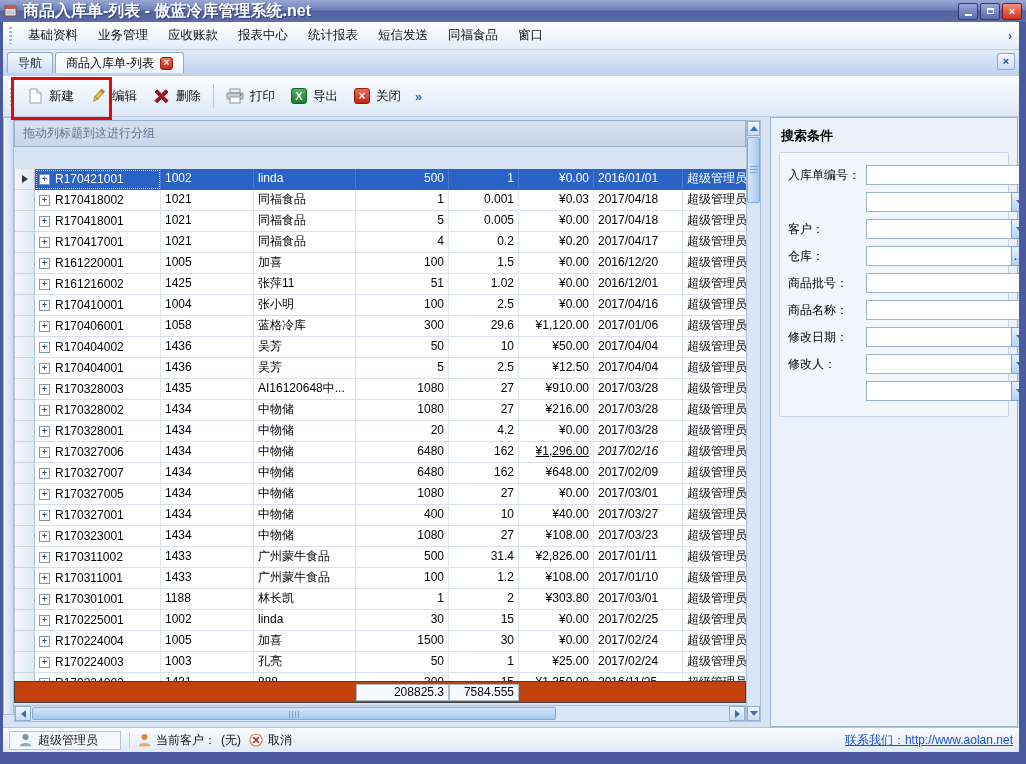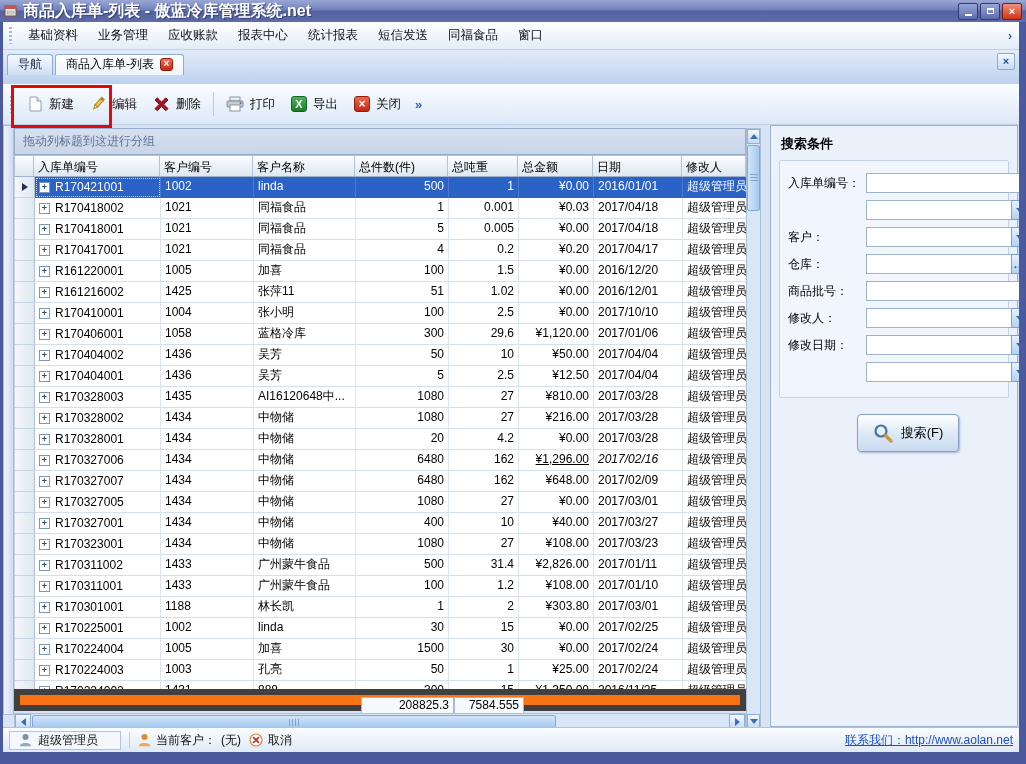--- a/index.html
+++ b/index.html
@@ -25,21 +25,21 @@
     display:flex;flex-direction:column;overflow:hidden}
   
   .menubar{height:27px;flex:none;display:flex;align-items:center;gap:2px;
     background:linear-gradient(#ffffff,#e3ecf8);border-bottom:1px solid #c2d1e8;padding:0 5px}
   .grip{width:3px;height:17px;margin:0 4px 0 1px;
     background:repeating-linear-gradient(#a9b9d2 0 2px,transparent 2px 4px)}
   .menu-item{padding:3px 10px;font-size:12.5px;color:#101018;white-space:nowrap}
   .menu-chevron{margin-left:auto;color:#2a62b8;font-weight:bold;font-size:12px;padding-right:2px}
   
   .tabstrip{height:24px;flex:none;background:linear-gradient(#e2ecfa,#bcd1ee);
-    display:flex;align-items:center;padding:2px 4px 8px;position:relative}
+    display:flex;align-items:flex-start;padding:2px 4px 0;position:relative}
   .tab{height:21px;display:flex;align-items:center;gap:6px;padding:0 10px;font-size:12px;color:#1c2840;
     border:1px solid #8fabcf;border-bottom:none;border-radius:3px 3px 0 0;
     background:linear-gradient(#f6faff,#cfdef2);margin-right:2px;box-sizing:border-box;white-space:nowrap}
   .tab.active{background:linear-gradient(#ffffff,#eef4fb);color:#000}
   .tab-close-badge{width:13px;height:13px;border-radius:3px;box-sizing:border-box;
     background:linear-gradient(#f2705e,#c22814);border:1px solid #8f1d0b;
     color:#fff;font-size:10px;line-height:10px;text-align:center;font-weight:bold}
   .tabstrip-close{position:absolute;right:4px;top:3px;width:18px;height:17px;box-sizing:border-box;
     border:1px solid #8fa9cc;border-radius:2px;background:linear-gradient(#f4f9ff,#c9dbf2);
     color:#1d4f93;font-weight:bold;font-size:11px;text-align:center;line-height:15px}
@@ -76,21 +76,21 @@
   .cell.c0{display:flex;align-items:center}
   .indicator{width:20px;box-sizing:border-box;flex:none;border-right:1px solid #b3c2d6;border-bottom:1px solid #c9d4e2;
     background:linear-gradient(90deg,#f4f7fb,#dfe7f0);display:flex;align-items:center;justify-content:center}
   .expand{width:11px;height:11px;box-sizing:border-box;border:1px solid #7e97b5;background:#fff;
     color:#33506e;font-size:9px;line-height:8px;text-align:center;display:inline-block;margin-right:5px;flex:none;font-weight:bold}
   .row-arrow{width:0;height:0;border-top:4px solid transparent;border-bottom:4px solid transparent;border-left:6px solid #25324a}
   .grid-row.selected .cell{background:#2b62c6;color:#fff;border-right-color:#4d79cc;border-bottom-color:#2b62c6}
   .grid-row.selected .cell.c0{outline:1px dotted #cdd7f2;outline-offset:-2px}
   .grid-row.selected .expand{color:#33506e}
   .summary{position:absolute;left:11px;top:564px;width:732px;height:22px;box-sizing:border-box;
-    background:#f97316;border:6px solid #404040}
+    background:#c2410c;border:1px solid #404040}
   .sum-box{position:absolute;top:2px;height:17px;box-sizing:border-box;background:#f7fafd;border:1px solid #a9bacd;
     font-size:12px;line-height:15px;text-align:right;padding:0 4px;color:#000}
   
   .hscroll{position:absolute;left:11px;top:588px;width:732px;height:17px;box-sizing:border-box;
     background:#d9e6f6;border:1px solid #aabfd9}
   .hs-btn{position:absolute;top:0;width:16px;height:15px;background:linear-gradient(#f2f8fe,#c7dbf0);
     border:1px solid #8fafd4;box-sizing:border-box;display:flex;align-items:center;justify-content:center}
   .hs-btn.left{left:0}.hs-btn.right{right:0}
   .tri-l{width:0;height:0;border-top:4px solid transparent;border-bottom:4px solid transparent;border-right:5px solid #3a6db5}
   .tri-r{width:0;height:0;border-top:4px solid transparent;border-bottom:4px solid transparent;border-left:5px solid #3a6db5}
@@ -248,31 +248,20 @@
         </div>
       </span>
     <span class="tb-chevron">»</span>
     <div class="red-box"></div>
   </div>
 
   <div class="content">
     <div class="left-strip"></div>
 
     <div class="group-panel">拖动列标题到这进行分组</div>
-    <div class="grid-header" id="grid-header">
-        <div class="hcell ind"></div>
-        <div class="hcell" style="width: 126px;">入库单编号</div>
-        <div class="hcell" style="width: 93px;">客户编号</div>
-        <div class="hcell" style="width: 102px;">客户名称</div>
-        <div class="hcell" style="width: 93px;">总件数(件)</div>
-        <div class="hcell" style="width: 70px;">总吨重</div>
-        <div class="hcell" style="width: 75px;">总金额</div>
-        <div class="hcell" style="width: 89px;">日期</div>
-        <div class="hcell" style="width: 64px;">修改人</div>
-      </div>
     <div class="grid-body" id="grid-body">
         <div class="grid-row selected">
           <div class="indicator">
             <span class="row-arrow"></span>
           </div>
           <div class="cell c0" style="width: 126px;">
             <span class="expand">+</span>
             <span>R170421001</span>
           </div>
           <div class="cell" style="width: 93px;">1002</div>
@@ -357,21 +346,21 @@
           <div class="indicator"></div>
           <div class="cell c0" style="width: 126px;">
             <span class="expand">+</span>
             <span>R170410001</span>
           </div>
           <div class="cell" style="width: 93px;">1004</div>
           <div class="cell" style="width: 102px;">张小明</div>
           <div class="cell num" style="width: 93px;">100</div>
           <div class="cell num" style="width: 70px;">2.5</div>
           <div class="cell num" style="width: 75px;">¥0.00</div>
-          <div class="cell" style="width: 89px;">2017/10/10</div>
+          <div class="cell" style="width: 89px;">2017/04/16</div>
           <div class="cell" style="width: 64px;">超级管理员</div>
         </div>
         <div class="grid-row">
           <div class="indicator"></div>
           <div class="cell c0" style="width: 126px;">
             <span class="expand">+</span>
             <span>R170406001</span>
           </div>
           <div class="cell" style="width: 93px;">1058</div>
           <div class="cell" style="width: 102px;">蓝格冷库</div>
@@ -412,21 +401,21 @@
         <div class="grid-row">
           <div class="indicator"></div>
           <div class="cell c0" style="width: 126px;">
             <span class="expand">+</span>
             <span>R170328003</span>
           </div>
           <div class="cell" style="width: 93px;">1435</div>
           <div class="cell" style="width: 102px;">AI16120648中...</div>
           <div class="cell num" style="width: 93px;">1080</div>
           <div class="cell num" style="width: 70px;">27</div>
-          <div class="cell num" style="width: 75px;">¥810.00</div>
+          <div class="cell num" style="width: 75px;">¥910.00</div>
           <div class="cell" style="width: 89px;">2017/03/28</div>
           <div class="cell" style="width: 64px;">超级管理员</div>
         </div>
         <div class="grid-row">
           <div class="indicator"></div>
           <div class="cell c0" style="width: 126px;">
             <span class="expand">+</span>
             <span>R170328002</span>
           </div>
           <div class="cell" style="width: 93px;">1434</div>
@@ -680,56 +669,53 @@
               <span class="dd-btn dots">...</span>
             </div>
           </div>
           <div class="field-row">
             <span class="f-label">商品批号：</span>
             <div class="f-control">
               <input type="text" style="">
             </div>
           </div>
           <div class="field-row">
-            <span class="f-label">修改人：</span>
+            <span class="f-label">商品名称：</span>
+            <div class="f-control">
+              <input type="text" style="">
+            </div>
+          </div>
+          <div class="field-row">
+            <span class="f-label">修改日期：</span>
             <div class="f-control">
               <input type="text" style="">
               <span class="dd-btn">
                 <i class="tri-d"></i>
               </span>
             </div>
           </div>
           <div class="field-row">
-            <span class="f-label">修改日期：</span>
+            <span class="f-label">修改人：</span>
             <div class="f-control">
               <input type="text" style="">
               <span class="dd-btn">
                 <i class="tri-d"></i>
               </span>
             </div>
           </div>
           <div class="field-row">
             <span class="f-label"></span>
             <div class="f-control">
               <input type="text" style="">
               <span class="dd-btn">
                 <i class="tri-d"></i>
               </span>
             </div>
           </div>
         </div>
-      <div class="search-btn">
-        <span style="display:inline-flex">
-          <svg width="21" height="21" viewBox="0 0 21 21">
-            <circle cx="8" cy="8" r="5.5" fill="#e6f0fb" stroke="#3f74ad" stroke-width="2.2"></circle>
-            <line x1="12.5" y1="12.5" x2="18" y2="18" stroke="#c79a3f" stroke-width="3.4" stroke-linecap="round"></line>
-          </svg>
-        </span>
-        <span>搜索(F)</span>
-      </div>
     </div>
   </div>
 
   <div class="statusbar">
     <span class="sb-user-box">
       <span style="display:inline-flex">
         <svg width="13" height="14" viewBox="0 0 13 14">
             <circle cx="6.5" cy="4" r="3" fill="#7c90ae"></circle>
             <path d="M0.8 13.2c0-4.4 11.4-4.4 11.4 0z" fill="#93a7c3"></path>
           </svg>

